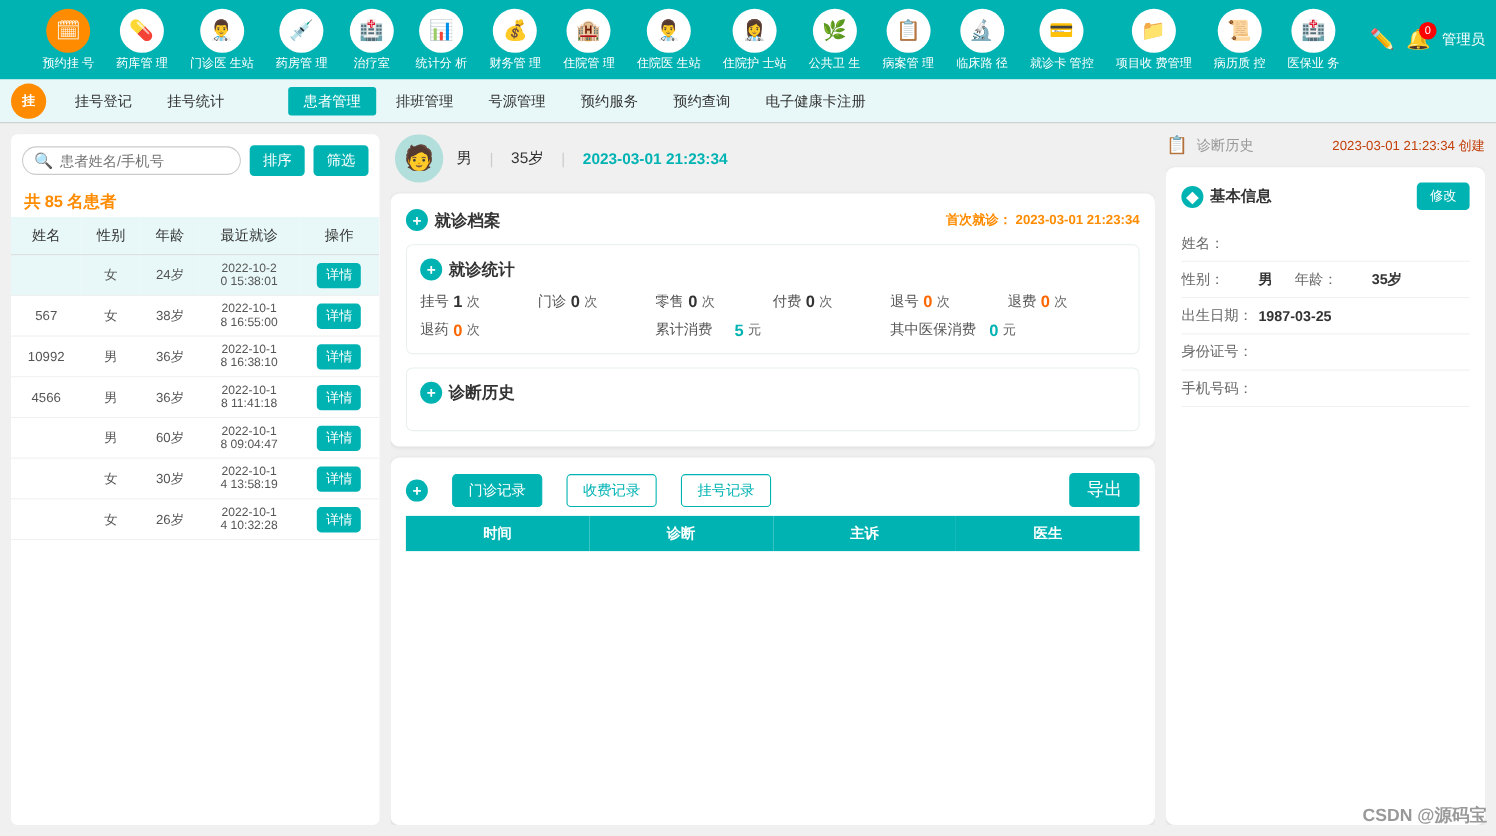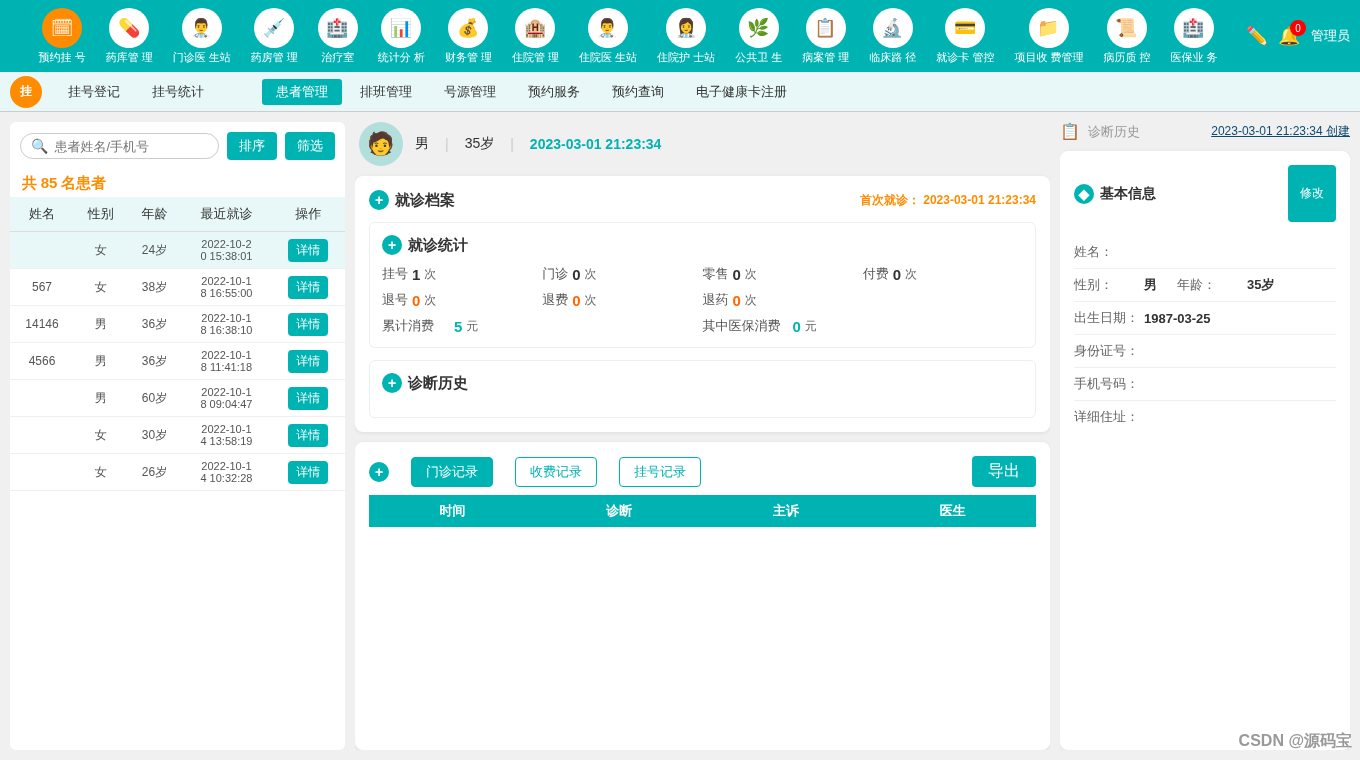--- a/index.html
+++ b/index.html
@@ -259,21 +259,21 @@
     }
     .first-visit {
       font-size: 12px;
       color: #999;
       margin-left: auto;
     }
     .first-visit span { color: #ff8c00; }
 
     .stats-grid {
       display: grid;
-      grid-template-columns: repeat(4, 1fr);
+      grid-template-columns: repeat(6, 1fr);
       row-gap: 8px;
       font-size: 13px;
     }
     .stat-item {
       display: flex;
       align-items: center;
       gap: 4px;
     }
     .stat-label { color: #555; }
     .stat-val { color: #333; font-weight: bold; font-size: 15px; }
@@ -331,21 +331,21 @@
       gap: 10px;
       overflow: hidden;
     }
     .right-header {
       display: flex;
       align-items: center;
       gap: 8px;
       font-size: 13px;
       color: #999;
     }
-    .right-header .date-created { color: #0c4a6e; font-size: 12px; margin-left: auto; text-decoration: underline; }
+    .right-header .date-created { color: #c2410c; font-size: 12px; margin-left: auto; }
     .record-card {
       background: white;
       border-radius: 8px;
       padding: 14px;
       flex: 1;
       box-shadow: 0 1px 4px rgba(0,0,0,0.08);
     }
     .record-section-title {
       display: flex;
       align-items: center;
@@ -354,21 +354,21 @@
       font-weight: bold;
       color: #333;
       margin-bottom: 14px;
     }
     .edit-btn {
       margin-left: auto;
       background: #00b3b3;
       color: white;
       border: none;
       border-radius: 4px;
-      padding: 20px 12px;
+      padding: 4px 12px;
       cursor: pointer;
       font-size: 12px;
     }
     .info-row {
       display: flex;
       align-items: center;
       padding: 7px 0;
       border-bottom: 1px solid #f0f0f0;
       font-size: 13px;
     }
@@ -536,21 +536,21 @@
             </tr>
             <tr style="cursor: pointer;">
               <td>567</td>
               <td>女</td>
               <td>38岁</td>
               <td style="font-size: 11px; white-space: pre;">2022-10-1
 8 16:55:00</td>
               <td><button class="btn-detail">详情</button></td>
             </tr>
             <tr style="cursor: pointer;">
-              <td>14146</td>
+              <td>10992</td>
               <td>男</td>
               <td>36岁</td>
               <td style="font-size: 11px; white-space: pre;">2022-10-1
 8 16:38:10</td>
               <td><button class="btn-detail">详情</button></td>
             </tr>
             <tr style="cursor: pointer;">
               <td>4566</td>
               <td>男</td>
               <td>36岁</td>
@@ -726,22 +726,18 @@
         <span class="info-value">1987-03-25</span>
       </div>
       <div class="info-row">
         <span class="info-label">身份证号：</span>
         <span class="info-value"></span>
       </div>
       <div class="info-row">
         <span class="info-label">手机号码：</span>
         <span class="info-value"></span>
       </div>
-      <div class="info-row" style="border-bottom:none;">
-        <span class="info-label">详细住址：</span>
-        <span class="info-value"></span>
-      </div>
     </div>
   </div>
 
 </div>
 
 <div class="csdn-watermark">CSDN @源码宝</div>
 
 </body></html>

